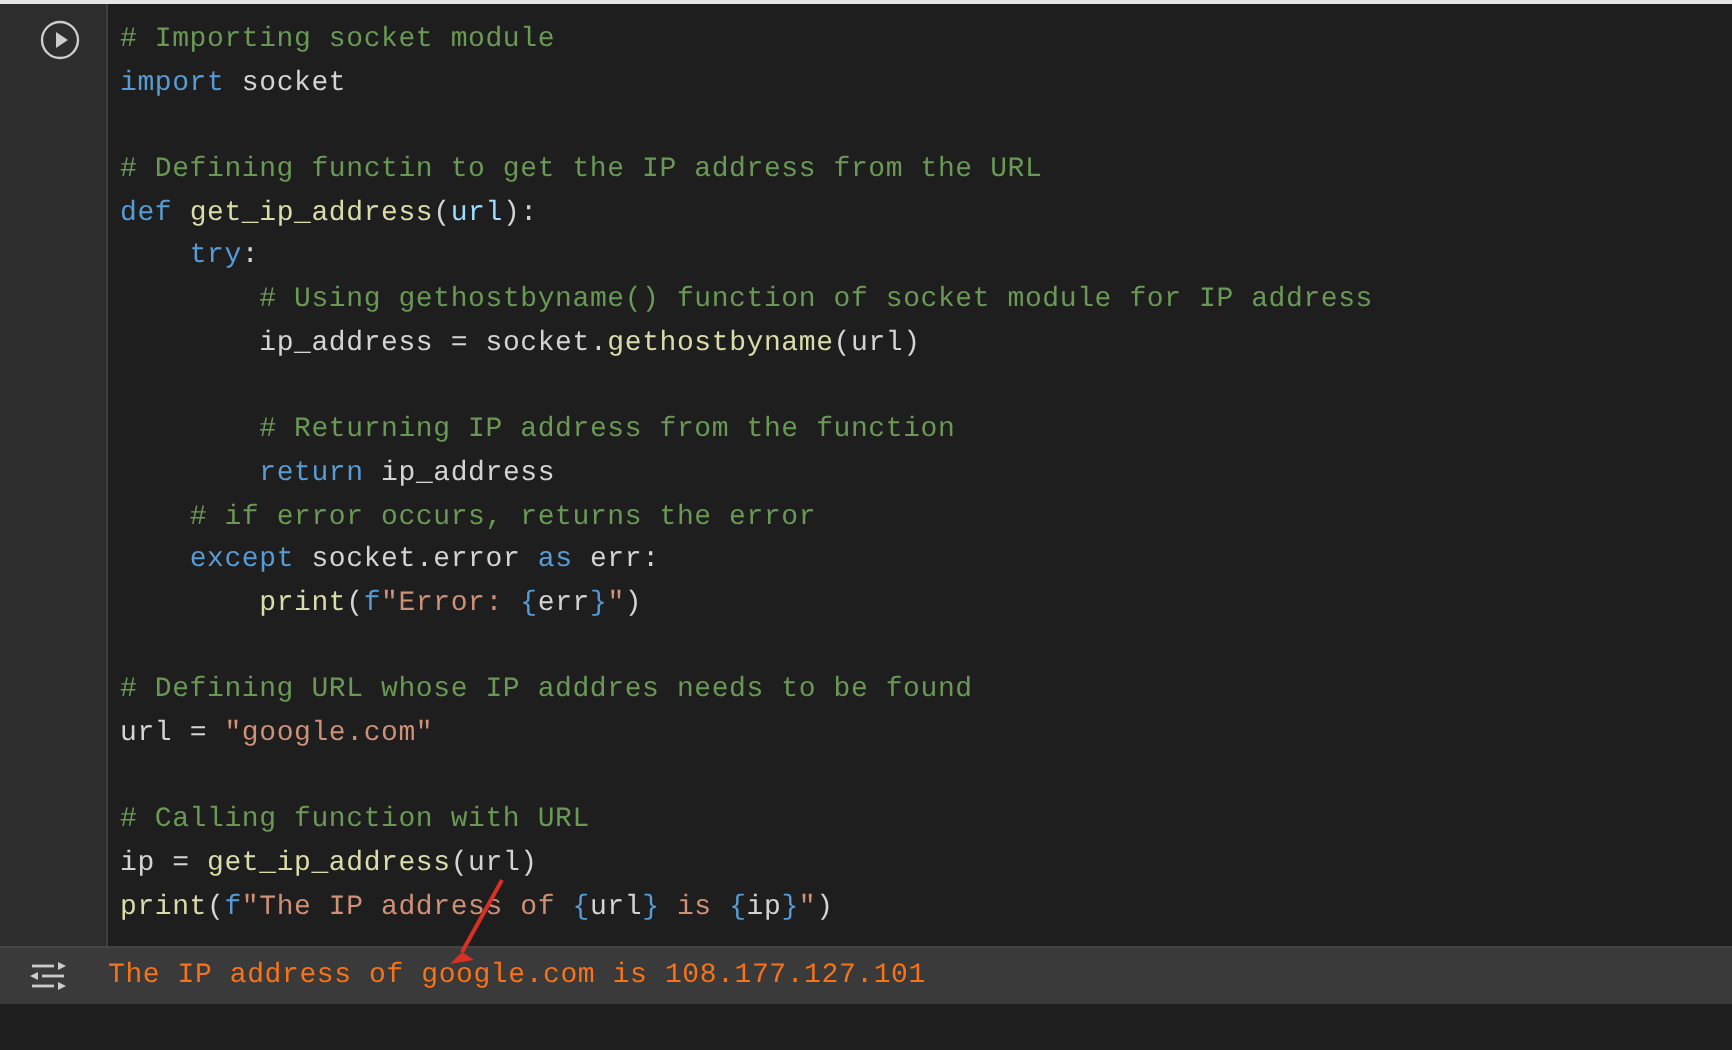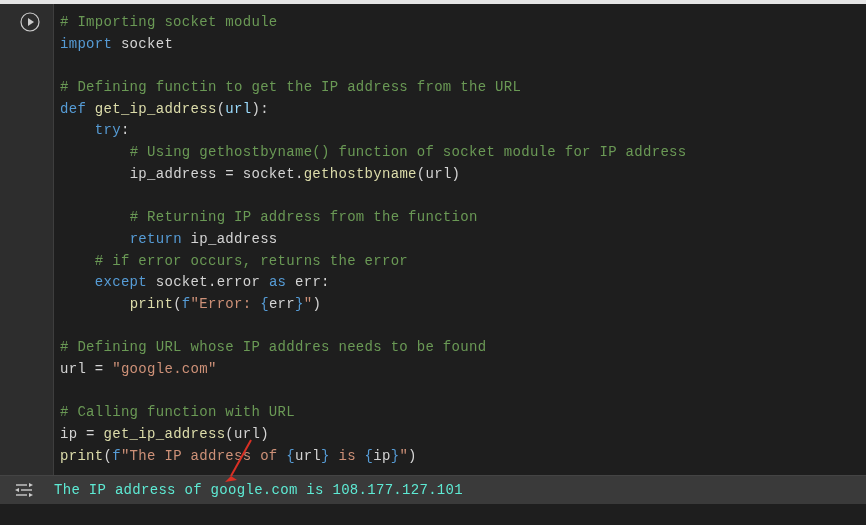--- a/index.html
+++ b/index.html
@@ -9,21 +9,21 @@
     font-size: 14px;
     color: #d4d4d4;
     width: 866px;
     height: 525px;
     overflow: hidden;
     position: relative;
   }
   .cell {
     display: flex;
     background: #1e1e1e;
-    border-top: 4px solid #e5e5e5;
+    border-top: 2px solid #e5e5e5;
   }
   .gutter {
     width: 48px;
     background: #2d2d2d;
     border-right: 1px solid #3e3e3e;
     display: flex;
     justify-content: center;
     padding-top: 8px;
     flex-shrink: 0;
   }
@@ -57,21 +57,21 @@
     display: flex;
     justify-content: center;
     align-items: center;
     flex-shrink: 0;
   }
   .output-icon {
     width: 18px;
     height: 14px;
   }
   .output-text {
-    color: #5eead4;
+    color: #f97316;
     font-family: 'Consolas', 'Monaco', 'Courier New', monospace;
     letter-spacing: 0.3px;
     padding-left: 6px;
   }
   .arrow {
     position: absolute;
     left: 225px;
     top: 438px;
     pointer-events: none;
   }

